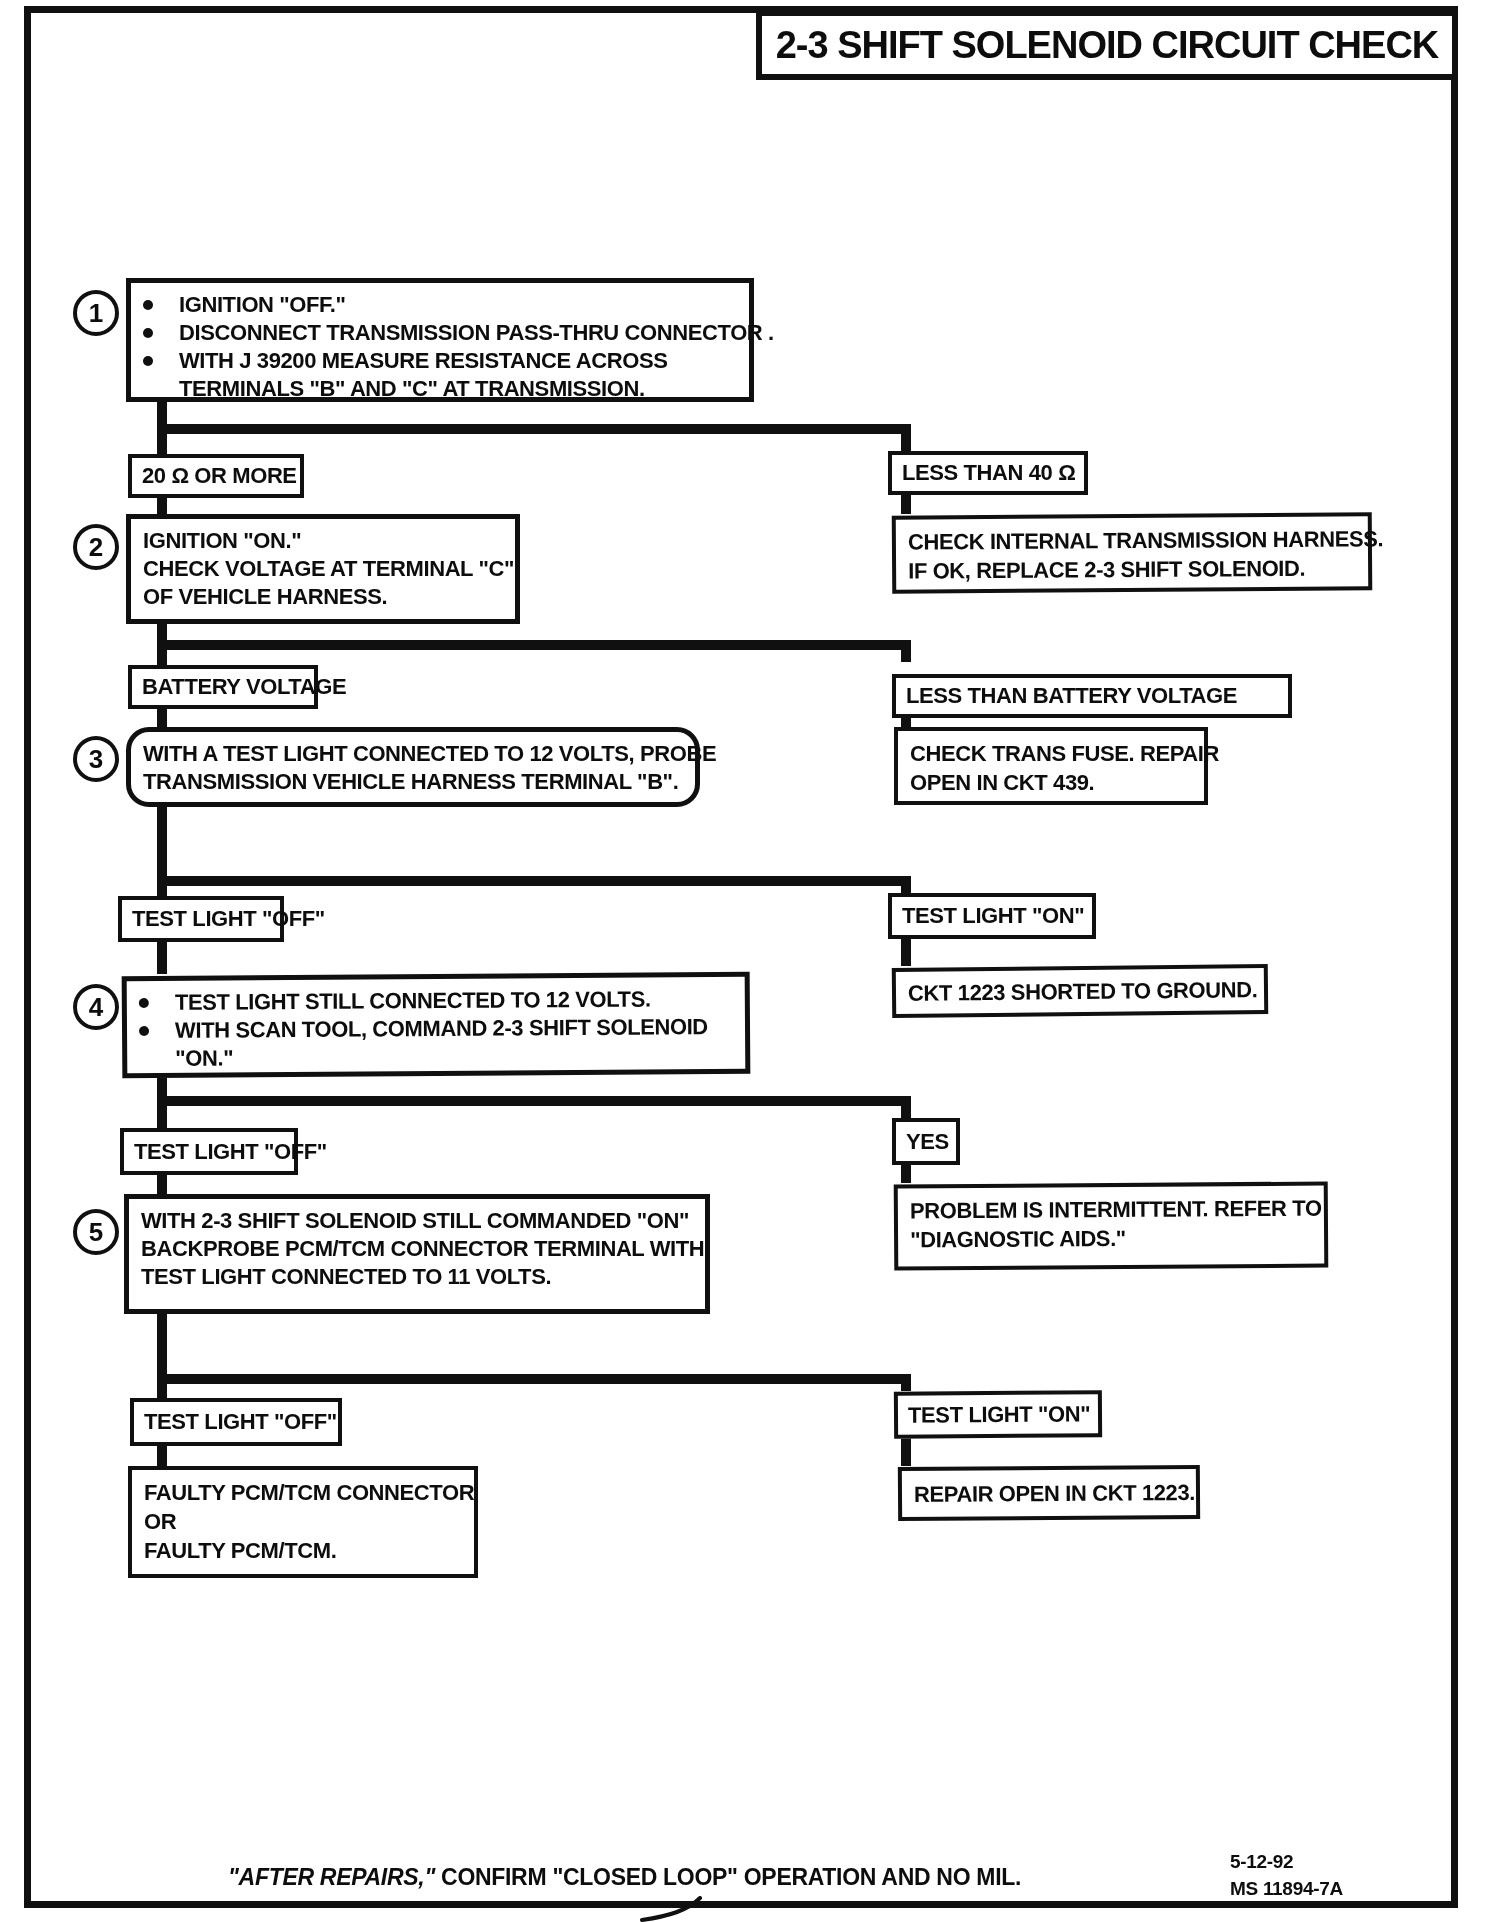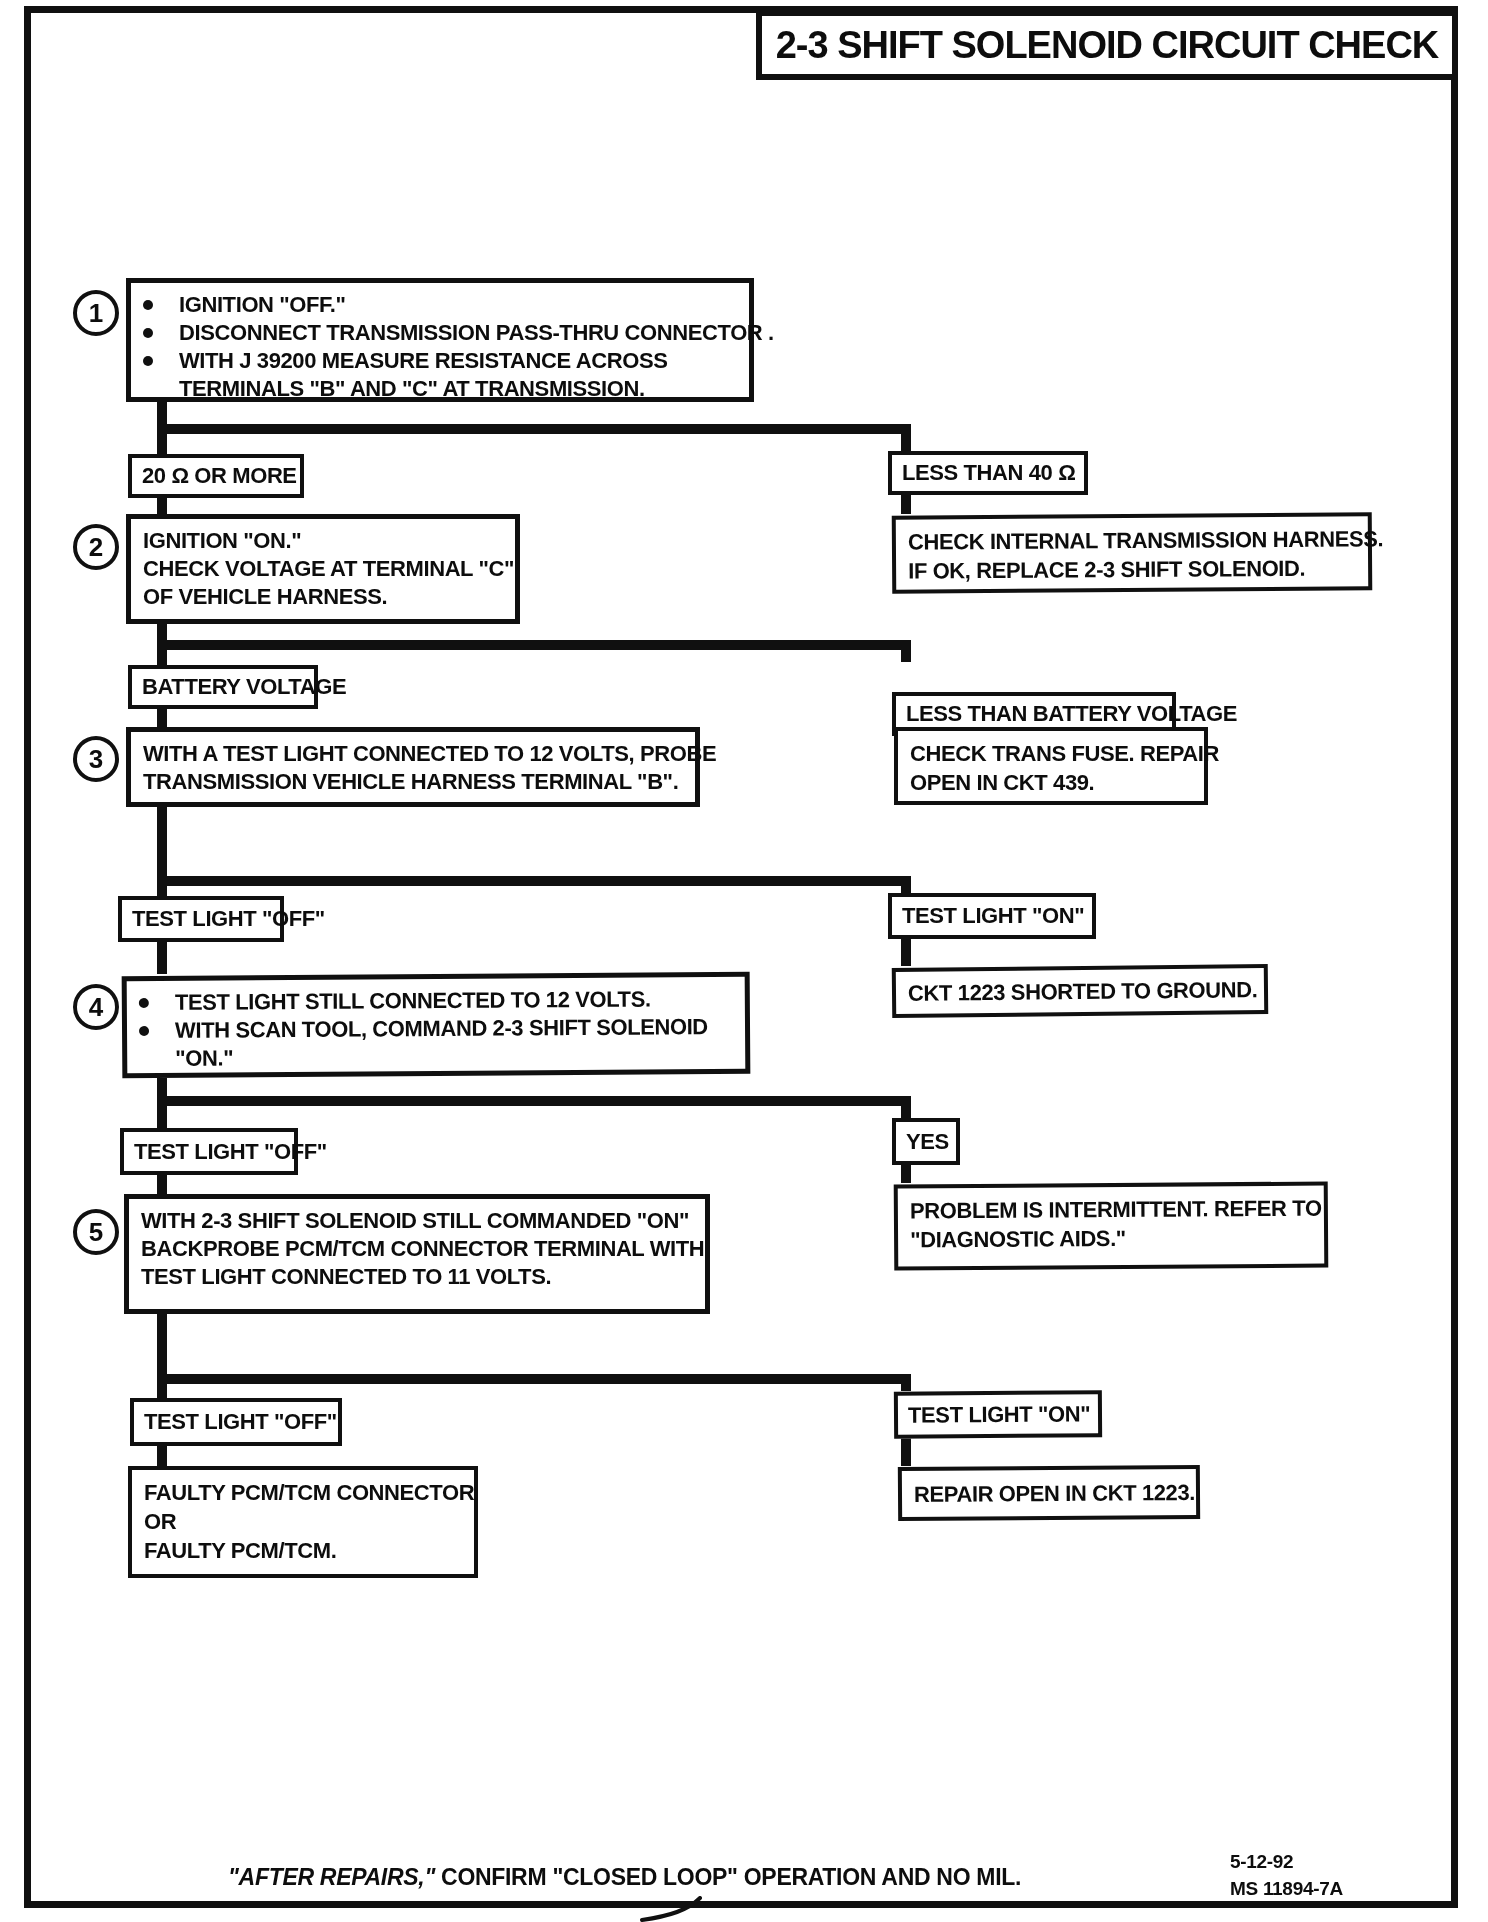--- a/index.html
+++ b/index.html
@@ -109,29 +109,29 @@
 
 <div class="abs box step" style="left:126px;top:514px;width:394px;height:110px;">
   <div>IGNITION "ON."</div>
   <div>CHECK VOLTAGE AT TERMINAL "C"</div>
   <div>OF VEHICLE HARNESS.</div>
 </div>
 
 <div class="abs box label" style="left:128px;top:665px;width:190px;height:44px;">
   <span>BATTERY VOLTAGE</span>
 </div>
-<div class="abs box label" style="left:892px;top:692px;width:284px;height:44px;">
+<div class="abs box label" style="left:892px;top:674px;width:400px;height:44px;">
   <span>LESS THAN BATTERY VOLTAGE</span>
 </div>
 <div class="abs box action" style="left:894px;top:727px;width:314px;height:78px;">
   <div>CHECK TRANS FUSE. REPAIR</div>
   <div>OPEN IN CKT 439.</div>
 </div>
 
-<div class="abs box step" style="left:126px;top:727px;width:574px;height:80px;">
+<div class="abs box step" style="left:126px;top:727px;width:574px;height:80px;border-radius:23px;">
   <div>WITH A TEST LIGHT CONNECTED TO 12 VOLTS, PROBE</div>
   <div>TRANSMISSION VEHICLE HARNESS TERMINAL "B".</div>
 </div>
 
 <div class="abs box label" style="left:118px;top:896px;width:166px;height:46px;">
   <span>TEST LIGHT "OFF"</span>
 </div>
 <div class="abs box label" style="left:888px;top:893px;width:208px;height:46px;">
   <span>TEST LIGHT "ON"</span>
 </div>

